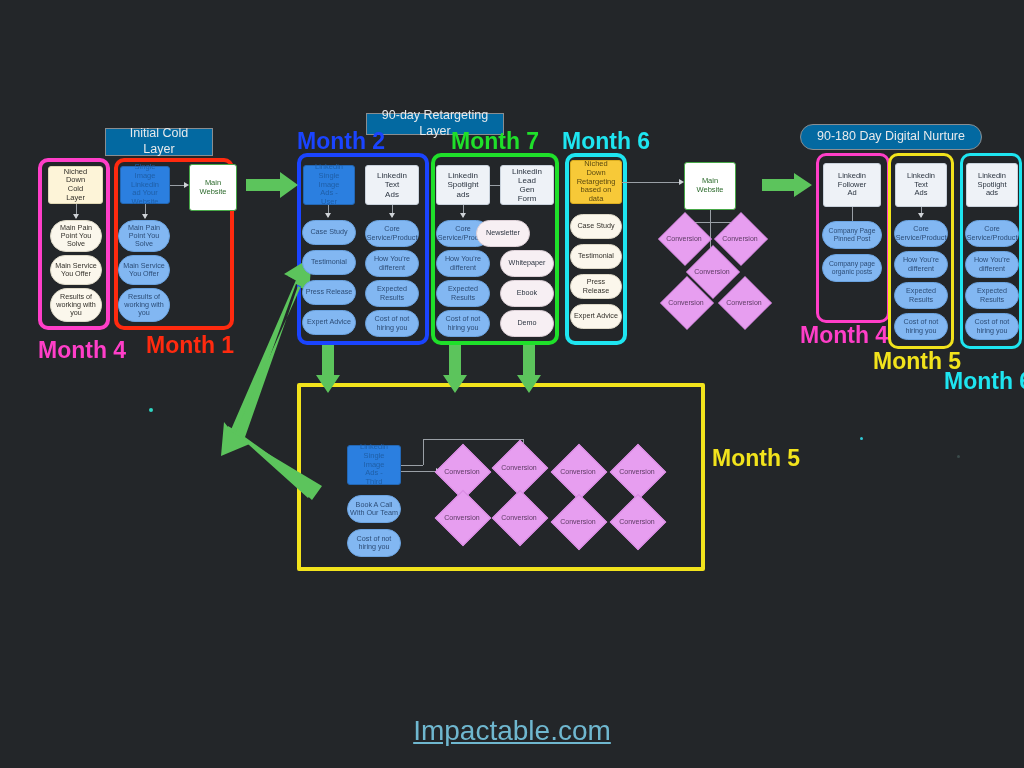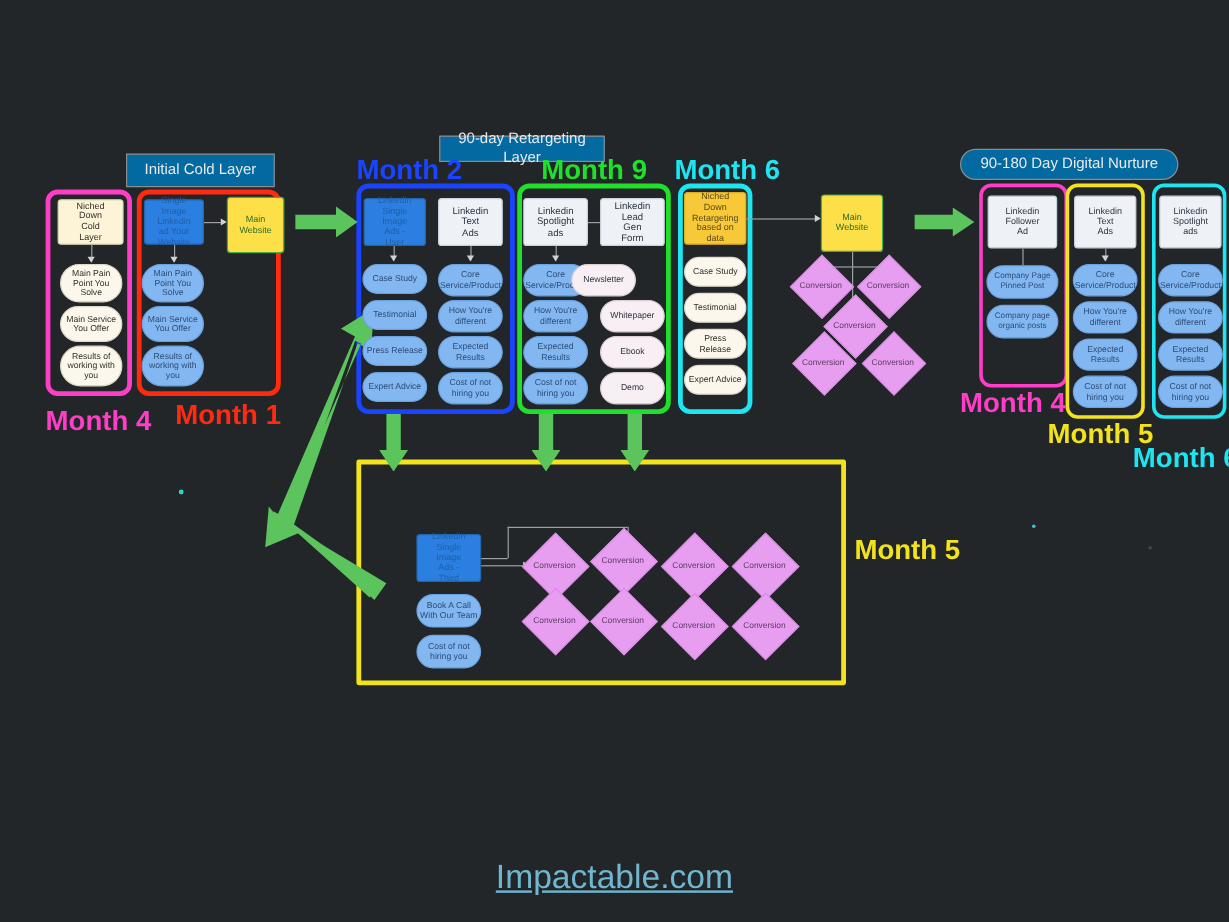--- a/index.html
+++ b/index.html
@@ -39,21 +39,21 @@
     display:flex;align-items:center;justify-content:center;
     text-align:center;border-radius:20px;
     font-size:7.2px;line-height:1.15;padding:2px;
   }
   .n-cream{background:#fdf4d8;border:1px solid #e0d7b4;color:#33302a;}
   .n-cream2{background:#fbf7ec;border:1px solid #ded9c8;color:#33302a;}
   .n-blue{background:#2b7fe0;border:1px solid #2367b4;color:#1f5fa8;}
   .n-lblue{background:#82b7f2;border:1px solid #6ba3e0;color:#2d4d77;}
   .n-white{background:#eef2f7;border:1px solid #c9d2dc;color:#2b3440;}
   .n-white2{background:#f7eff3;border:1px solid #dccfd6;color:#2b3440;}
-  .n-green{background:#fde047;border:1px solid #47a847;color:#2d6b2d;}
+  .n-green{background:#ffffff;border:1px solid #47a847;color:#2d6b2d;}
   .n-gold{background:#f7c938;border:1px solid #dcae20;color:#5c4a10;}
 
   
   .diamond{
     position:absolute;
     background:#e79ef0;
     transform:rotate(45deg);
     border:1px solid #d98ae3;
   }
   .dlabel{
@@ -96,21 +96,21 @@
 </style>
 </head>
 <body>
 
 <div id="canvas">
 
   <div class="dot" style="left:149px;top:408px;width:4px;height:4px;background:#2fd6c2;"></div>
   <div class="dot" style="left:860px;top:437px;width:3px;height:3px;background:#2fc8d6;"></div>
   <div class="dot" style="left:957px;top:455px;width:3px;height:3px;background:#3a4a4a;"></div>
 
-  <div class="caption" style="left:105px;top:128px;width:124px;height:28px;">
+  <div class="caption" style="left:105px;top:128px;width:108px;height:28px;">
     <span>Initial Cold Layer</span>
   </div>
 
   <div class="caption" style="left:366px;top:113px;width:138px;height:22px;">
     <span>90-day Retargeting Layer</span>
   </div>
 
   <div class="caption" style="left:800px;top:124px;width:182px;height:26px;border-radius:13px;">
     <span>90-180 Day Digital Nurture</span>
   </div>
@@ -130,21 +130,21 @@
 
   <div class="frame" style="left:888px;top:153px;width:66px;height:196px;border:3px solid #f2e31c;"></div>
 
   <div class="frame" style="left:960px;top:153px;width:62px;height:196px;border:3px solid #1ee5f0;"></div>
 
   <div class="frame" style="left:297px;top:383px;width:408px;height:188px;border:4px solid #f2e31c;border-radius:2px;"></div>
 
   <div class="mlabel" style="left:38px;top:337px;color:#ff3ec8;">Month 4</div>
   <div class="mlabel" style="left:146px;top:332px;color:#ff2a0f;">Month 1</div>
   <div class="mlabel" style="left:297px;top:128px;color:#1a44ff;">Month 2</div>
-  <div class="mlabel" style="left:451px;top:128px;color:#1fe02a;">Month 9</div>
+  <div class="mlabel" style="left:451px;top:128px;color:#1fe02a;">Month 7</div>
   <div class="mlabel" style="left:562px;top:128px;color:#1ee5f0;">Month 6</div>
   <div class="mlabel" style="left:800px;top:322px;color:#ff3ec8;">Month 4</div>
   <div class="mlabel" style="left:873px;top:348px;color:#f2e31c;">Month 5</div>
   <div class="mlabel" style="left:944px;top:368px;color:#1ee5f0;">Month 6</div>
   <div class="mlabel" style="left:712px;top:445px;color:#f2e31c;">Month 5</div>
 
   <div class="rect n-cream" style="left:48px;top:166px;width:55px;height:38px;">
     <span>Niched Down Cold Layer</span>
   </div>
   <div class="ln lnv" style="left:76px;top:204px;height:14px;"></div>

